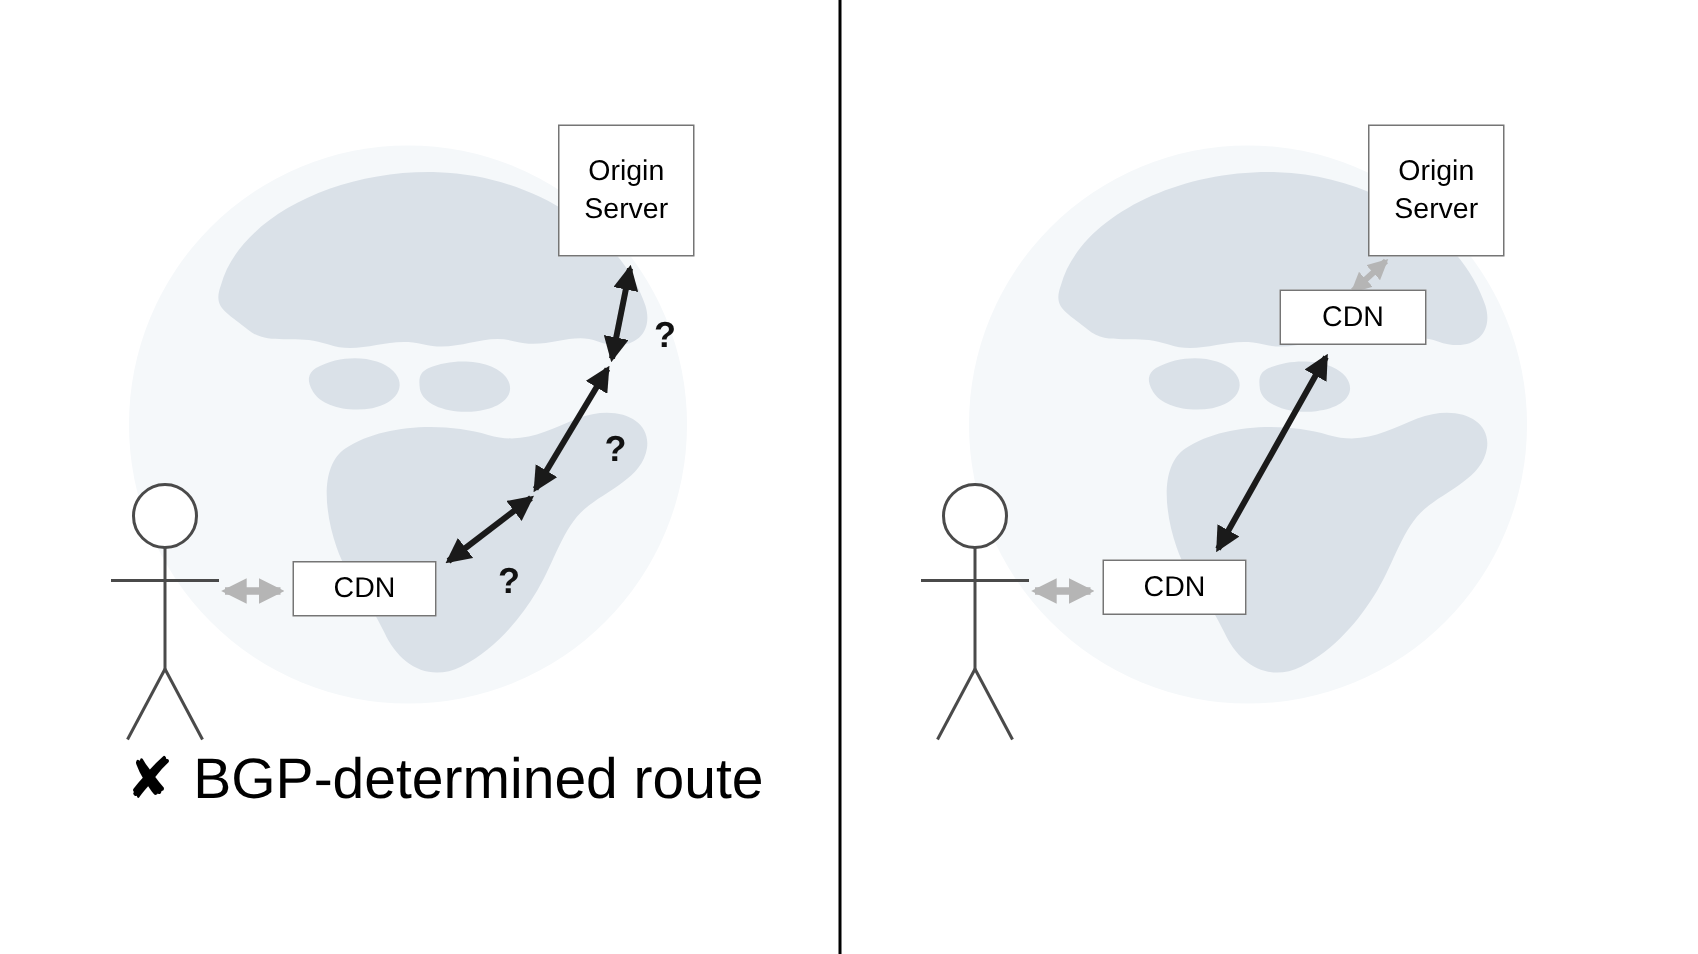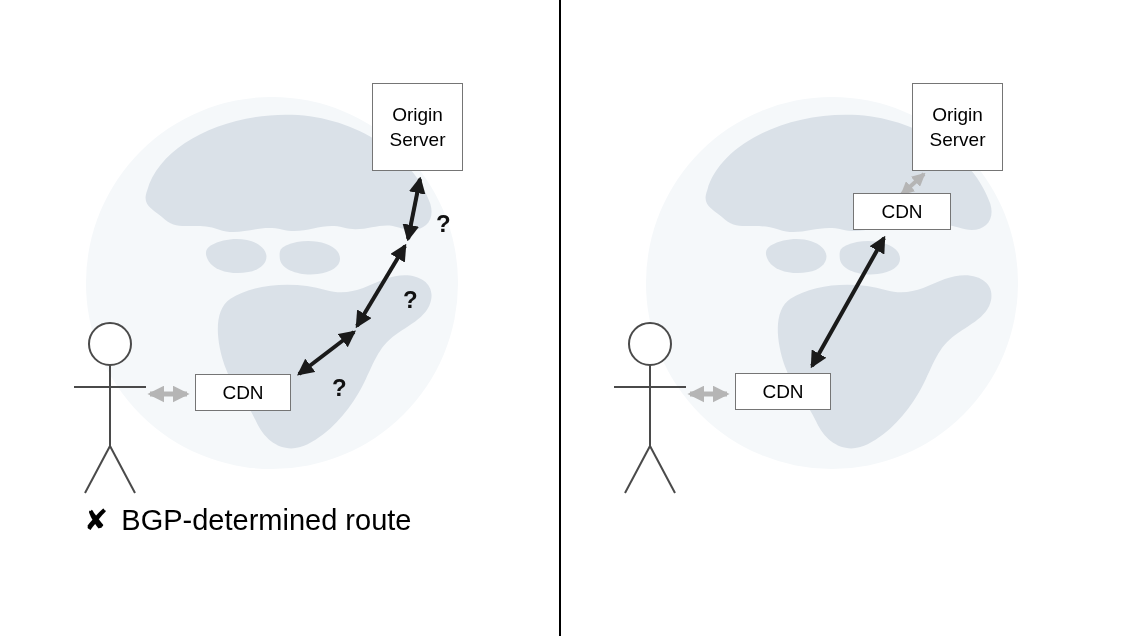--- a/index.html
+++ b/index.html
@@ -46,21 +46,21 @@
     font-size: 24px;
     font-weight: bold;
     color: #111;
   }
   .q1 { left: 332px; top: 374px; }
   .q2 { left: 403px; top: 286px; }
   .q3 { left: 436px; top: 210px; }
 
   .caption {
     position: absolute;
-    font-size: 29px;
+    font-size: 38px;
     color: #000;
     white-space: nowrap;
     line-height: 36px;
   }
   .caption-left  { left: 84px;  top: 502px; }
   .caption-right { left: 592px; top: 502px; }
   .caption .mark { margin-right: 13px; }
 
   
   .ocean { fill: var(--ocean, #f5f8fa); }

